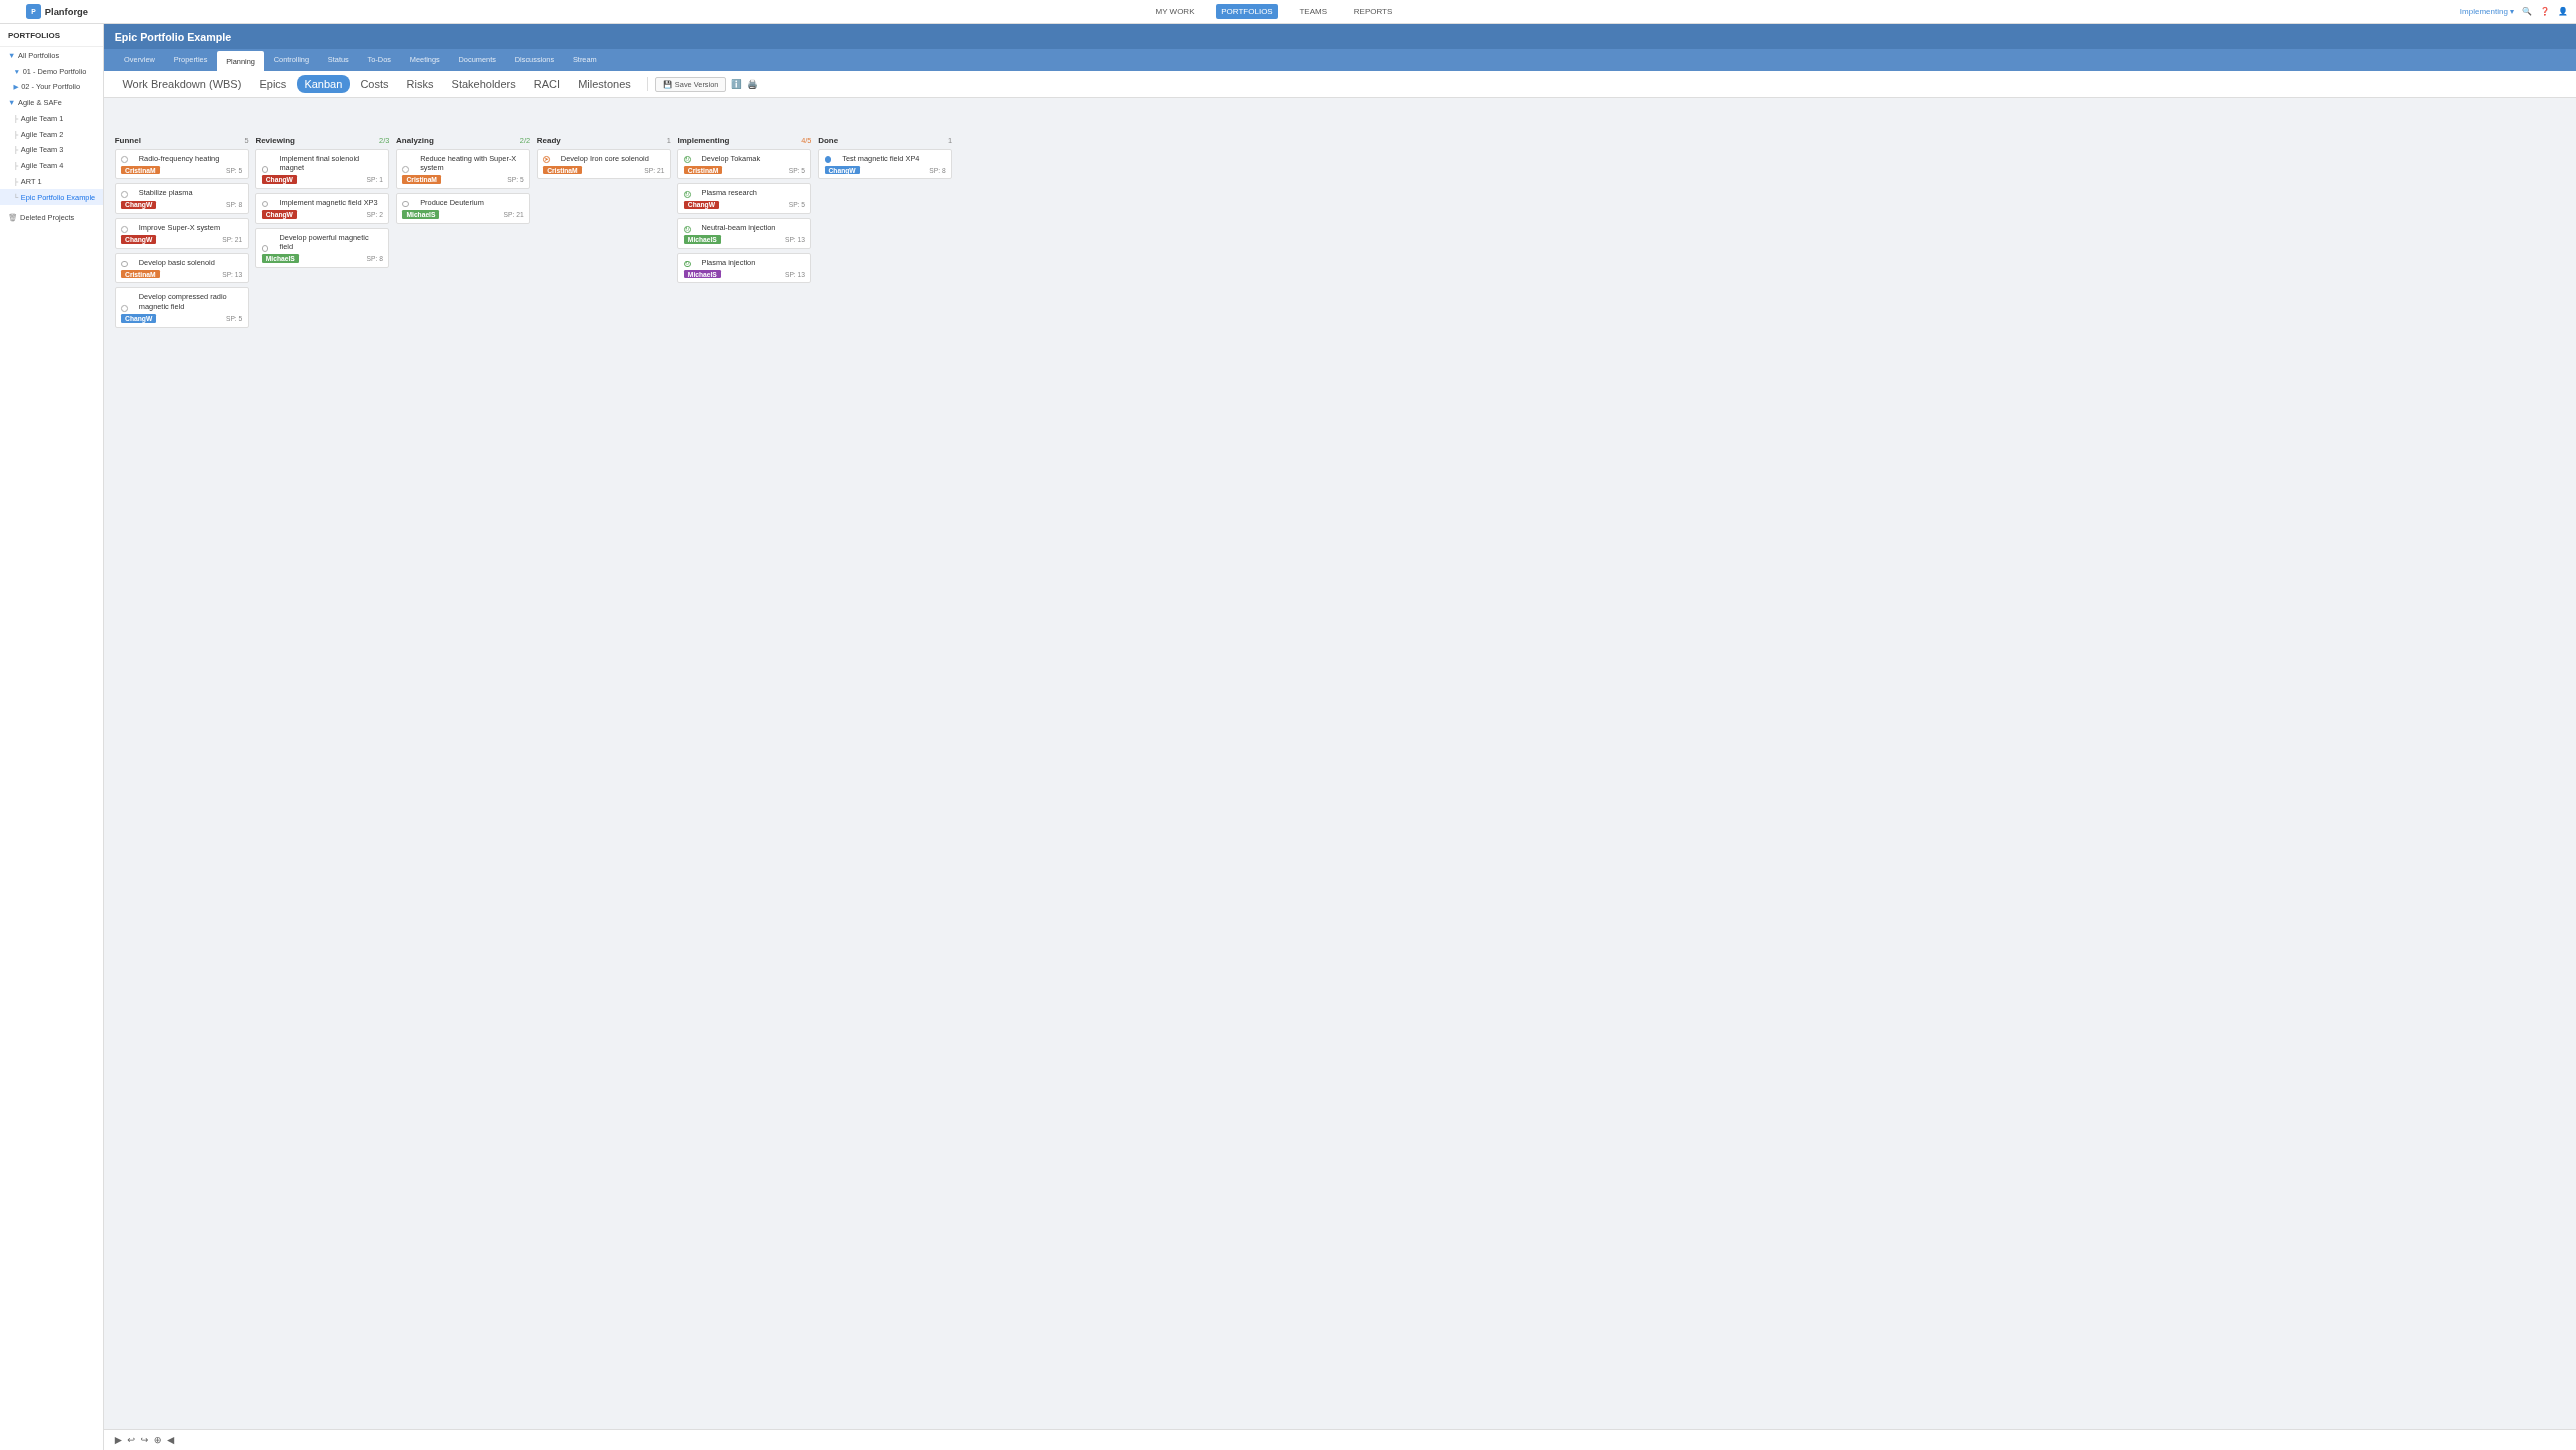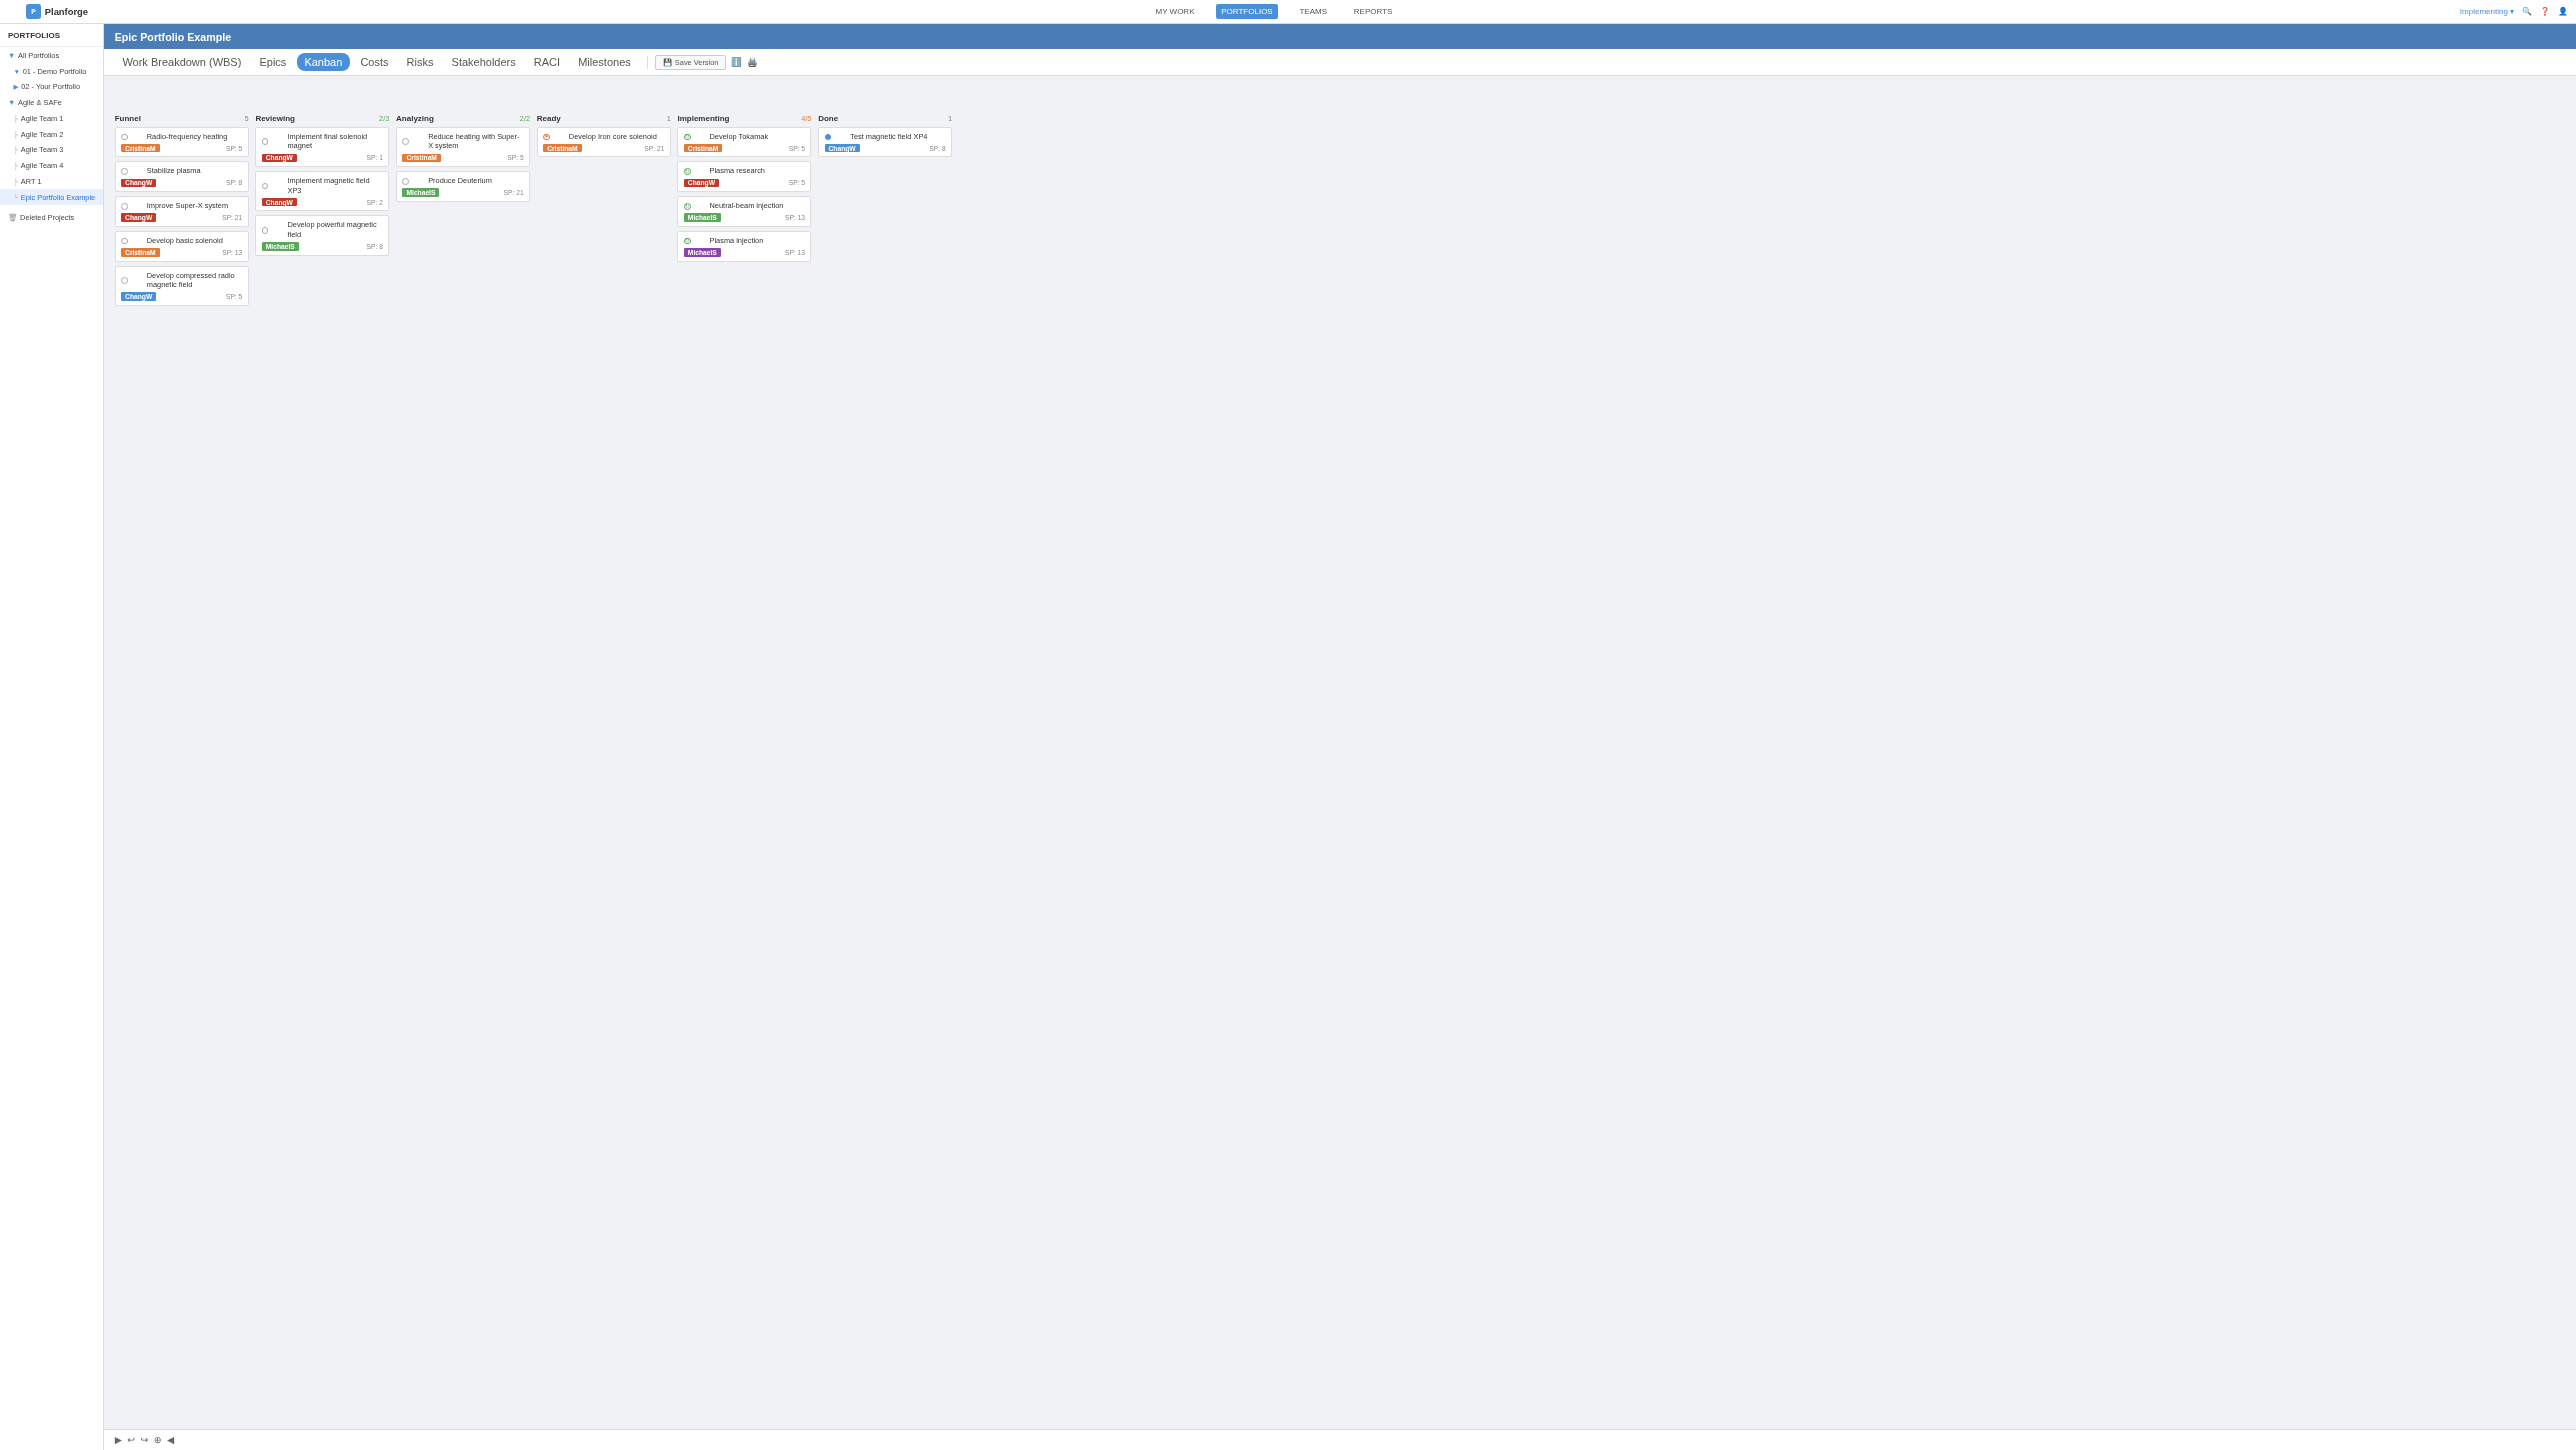--- a/index.html
+++ b/index.html
@@ -55,21 +55,21 @@
     .kanban-col { min-width: 134px; width: 134px; flex-shrink: 0; margin-right: 6.7px; display: flex; flex-direction: column; margin-top: 28px; }
     .col-header { display: flex; justify-content: space-between; align-items: center; padding: 2.7px 0 4px 0; }
     .col-title { font-size: 8px; font-weight: bold; color: #333; }
     .col-count { font-size: 7.4px; color: #888; }
     .col-count.warn { color: #e07b39; }
     .col-count.ok { color: #5ba85b; }
     .col-body { flex: 1; overflow-y: auto; display: flex; flex-direction: column; gap: 4px; }
 
     
     .kanban-card { background: #fff; border: 0.7px solid #ddd; border-radius: 2px; padding: 4px 5.4px; cursor: pointer; }
-    .card-title { font-size: 7.4px; color: #333; margin-bottom: 2.7px; line-height: 1.3; display: flex; align-items: center; gap: 19px; }
+    .card-title { font-size: 7.4px; color: #333; margin-bottom: 2.7px; line-height: 1.3; display: flex; align-items: flex-end; gap: 11px; }
     .card-circle { width: 6.7px; height: 6.7px; border-radius: 50%; border: 1px solid #aaa; flex-shrink: 0; margin-top: 0.7px; }
     .card-circle.done { border-color: #4a90d9; background: #4a90d9; }
     .card-circle.refresh { border-color: #5ba85b; background: transparent; }
     .card-circle.arrow { border-color: #e07b39; background: transparent; }
     .card-footer { display: flex; justify-content: space-between; align-items: center; margin-top: 1.3px; }
     .card-assignee { font-size: 6.7px; color: #fff; padding: 0.7px 4px; border-radius: 1.3px; font-weight: bold; }
     .card-sp { font-size: 6.7px; color: #888; }
     .assignee-orange { background: #e07b39; }
     .assignee-blue { background: #4a90d9; }
     .assignee-green { background: #5ba85b; }
@@ -162,20 +162,32 @@
       <span>Deleted Projects</span>
     </div>
   </div>
 
   <div class="content">
 
     <div class="page-header">
       <span>Epic Portfolio Example</span>
     </div>
 
+    <div class="sub-nav">
+      <span class="sub-nav-item">Overview</span>
+      <span class="sub-nav-item">Properties</span>
+      <span class="sub-nav-item active">Planning</span>
+      <span class="sub-nav-item">Controlling</span>
+      <span class="sub-nav-item">Status</span>
+      <span class="sub-nav-item">To-Dos</span>
+      <span class="sub-nav-item">Meetings</span>
+      <span class="sub-nav-item">Documents</span>
+      <span class="sub-nav-item">Discussions</span>
+      <span class="sub-nav-item">Stream</span>
+    </div>
 
     <div class="toolbar">
       <div class="toolbar-tabs">
         <span class="toolbar-tab">Work Breakdown (WBS)</span>
         <span class="toolbar-tab">Epics</span>
         <span class="toolbar-tab active">Kanban</span>
         <span class="toolbar-tab">Costs</span>
         <span class="toolbar-tab">Risks</span>
         <span class="toolbar-tab">Stakeholders</span>
         <span class="toolbar-tab">RACI</span>

